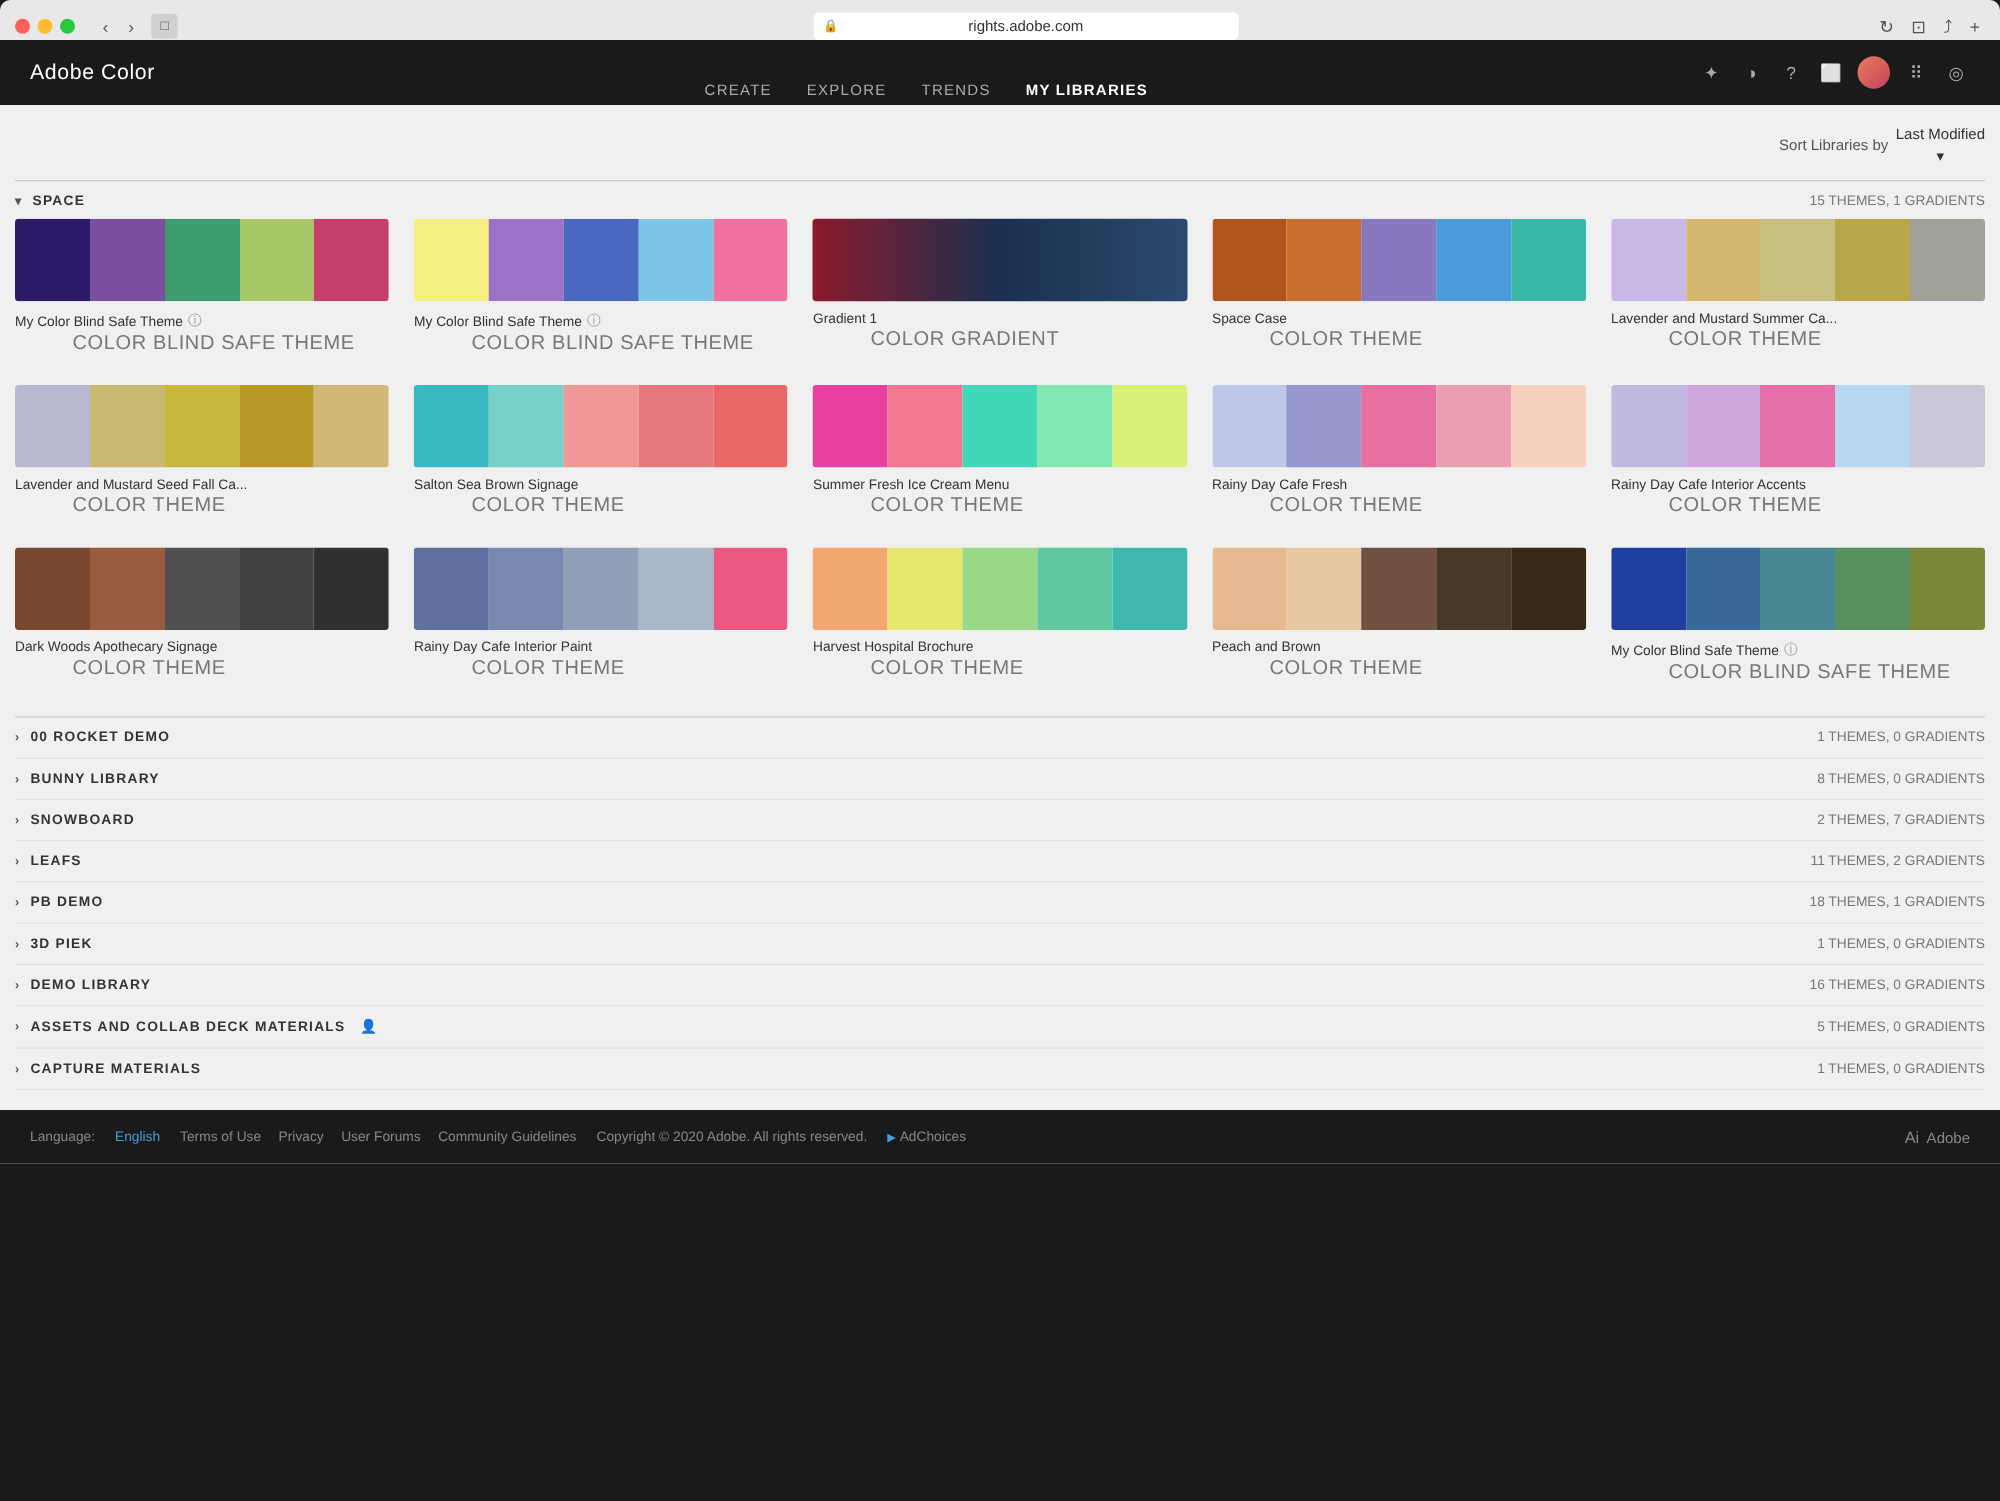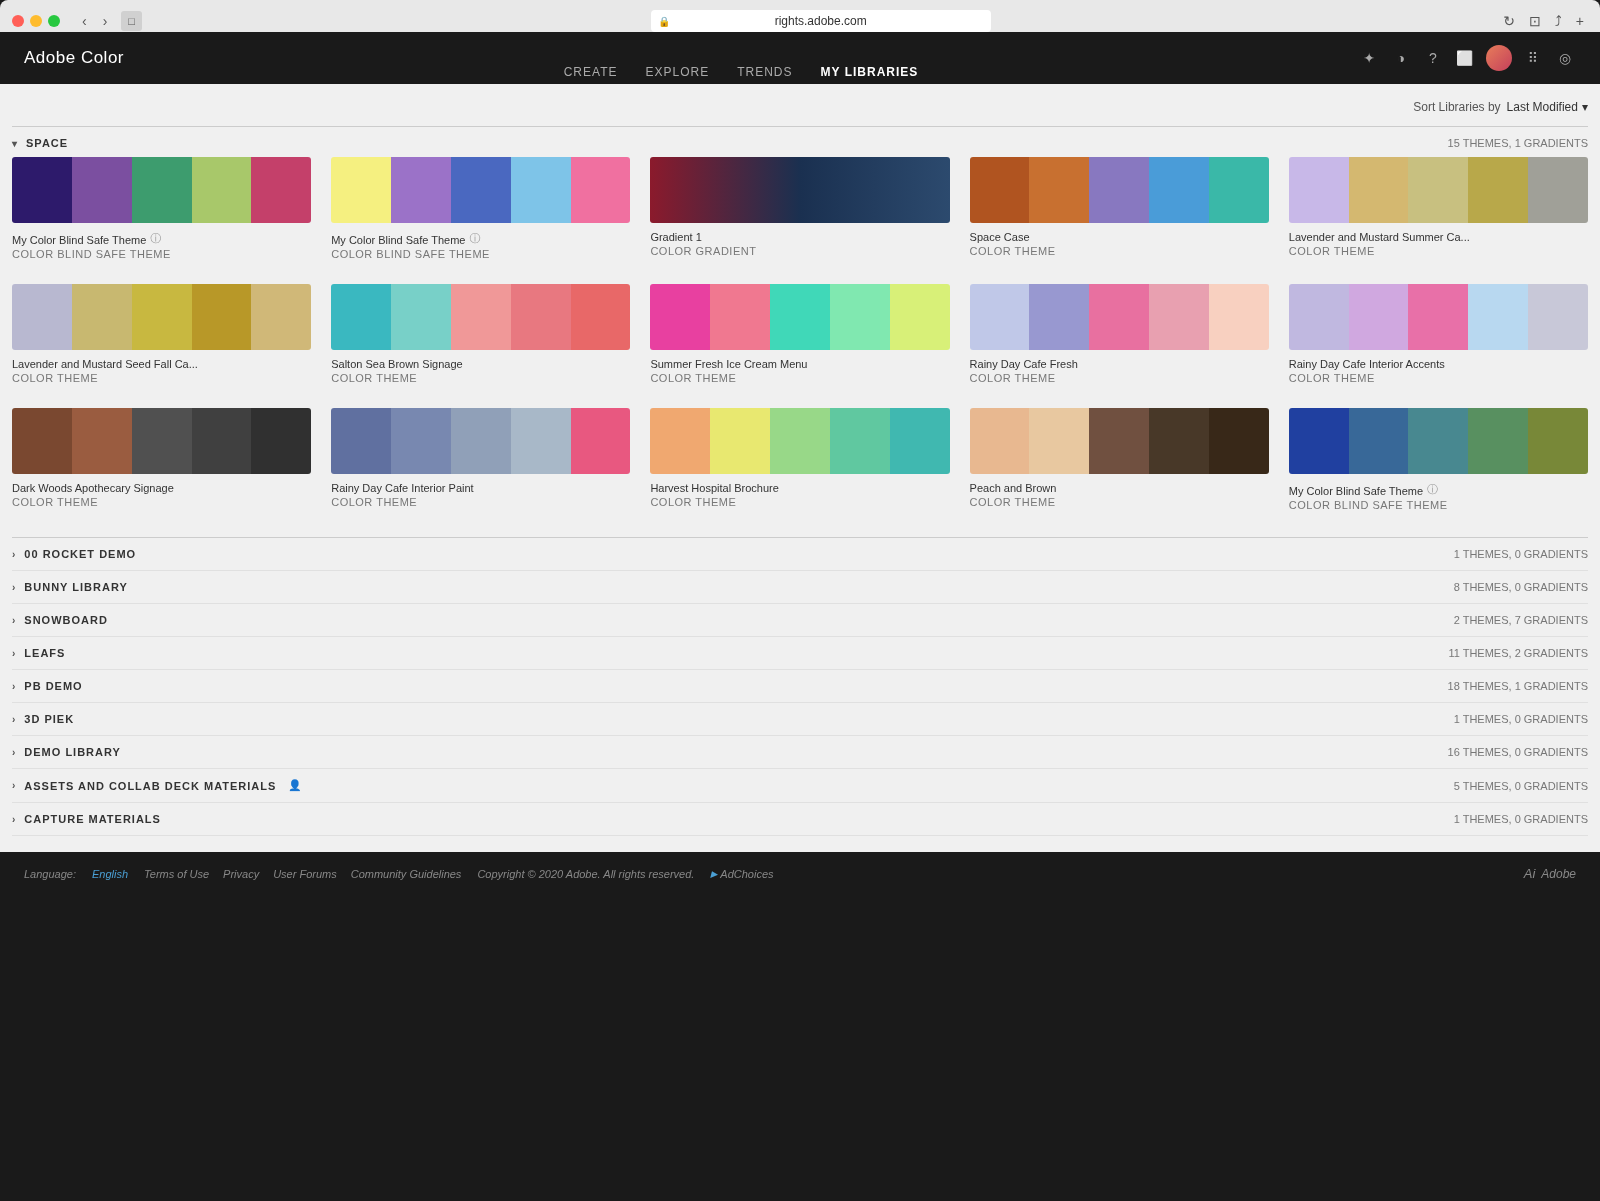--- a/index.html
+++ b/index.html
@@ -113,20 +113,21 @@
       gap: 6px;
     }
     .sort-dropdown {
       display: flex;
       align-items: center;
       gap: 4px;
       cursor: pointer;
       font-size: 12px;
       color: #333;
       font-weight: 500;
+      flex-direction: column;
     }
 
     
     .library-section {
       border-top: 1px solid #ccc;
       margin-bottom: 2px;
     }
     .library-header {
       display: flex;
       align-items: center;
@@ -168,25 +169,26 @@
     .swatch { flex: 1; }
     .color-card-name {
       font-size: 11px;
       color: #333;
       font-weight: 500;
       display: flex;
       align-items: flex-end;
       gap: 4px;
     }
     .color-card-type {
-      font-size: 11px;
+      font-size: 16px;
       color: #777;
       text-transform: uppercase;
       letter-spacing: 0.5px;
       margin-top: 2px;
+      margin-left: 46px;
     }
     .info-icon {
       font-size: 11px;
       color: #999;
       cursor: pointer;
     }
 
     
     .collapsed-library {
       border-top: 1px solid #ccc;
@@ -215,21 +217,20 @@
     }
     .shared-icon { font-size: 11px; color: #999; margin-left: 4px; }
 
     
     .app-footer {
       background: #1a1a1a;
       padding: 14px 24px;
       display: flex;
       align-items: center;
       justify-content: space-between;
-      font-style: italic;
     }
     .footer-left {
       display: flex;
       align-items: center;
       gap: 16px;
       font-size: 11px;
       color: #888;
     }
     .footer-link { color: #4a9fd4; cursor: pointer; }
     .footer-links-row {

